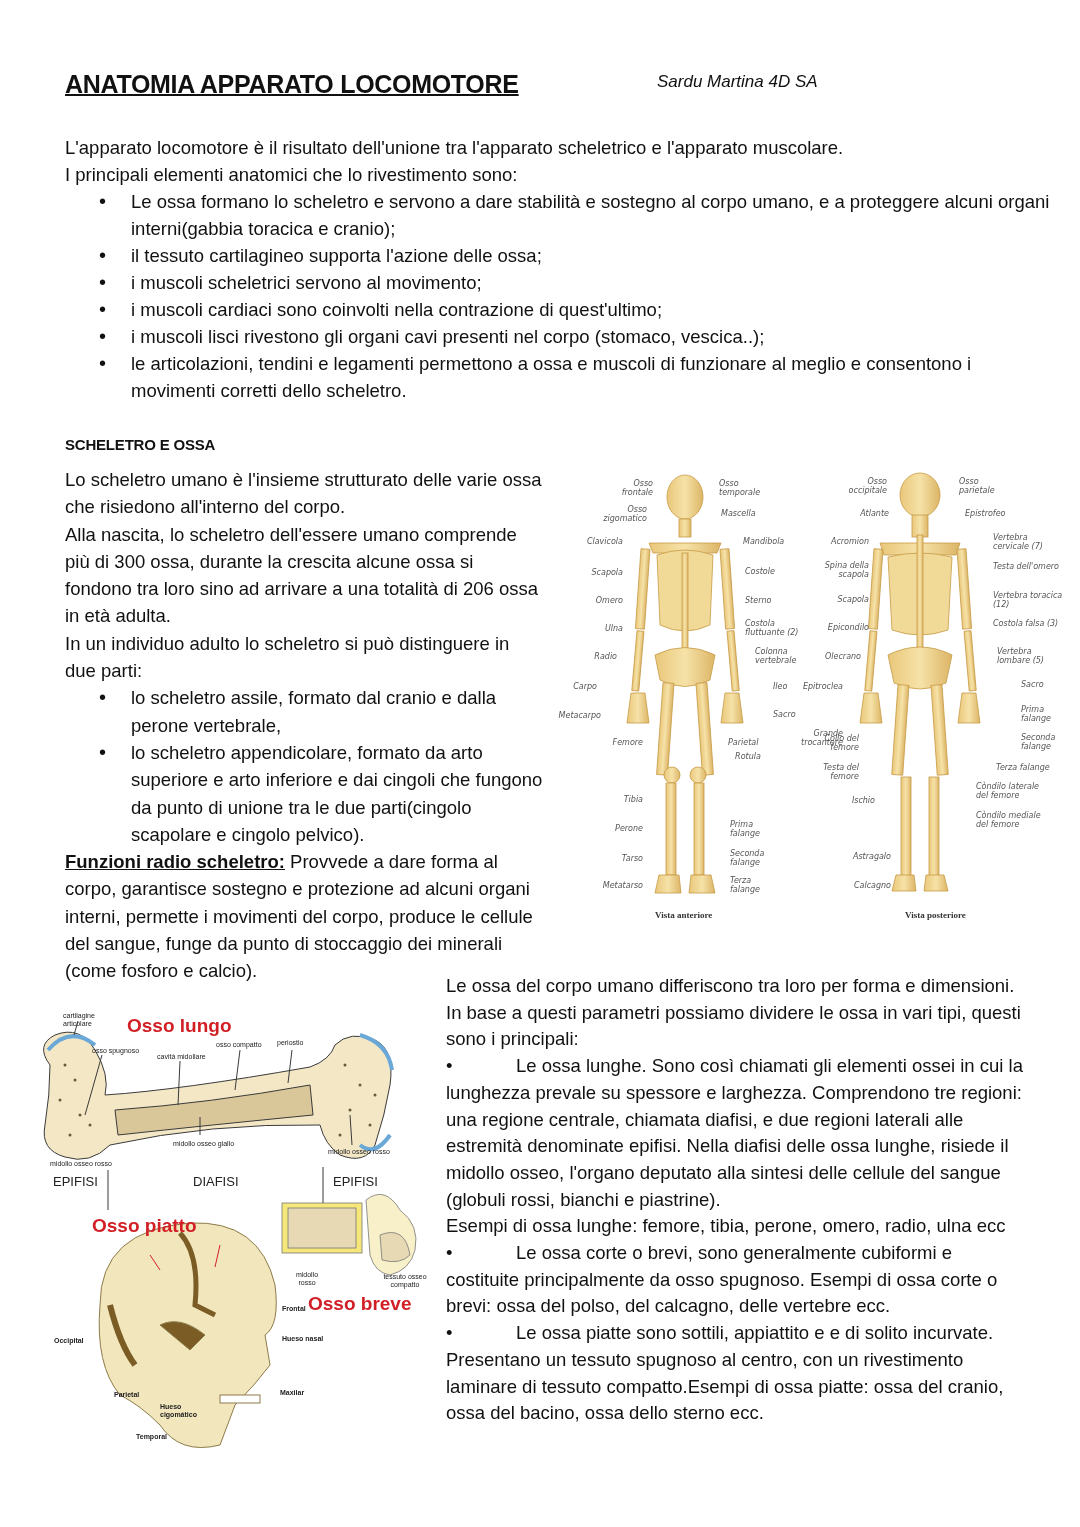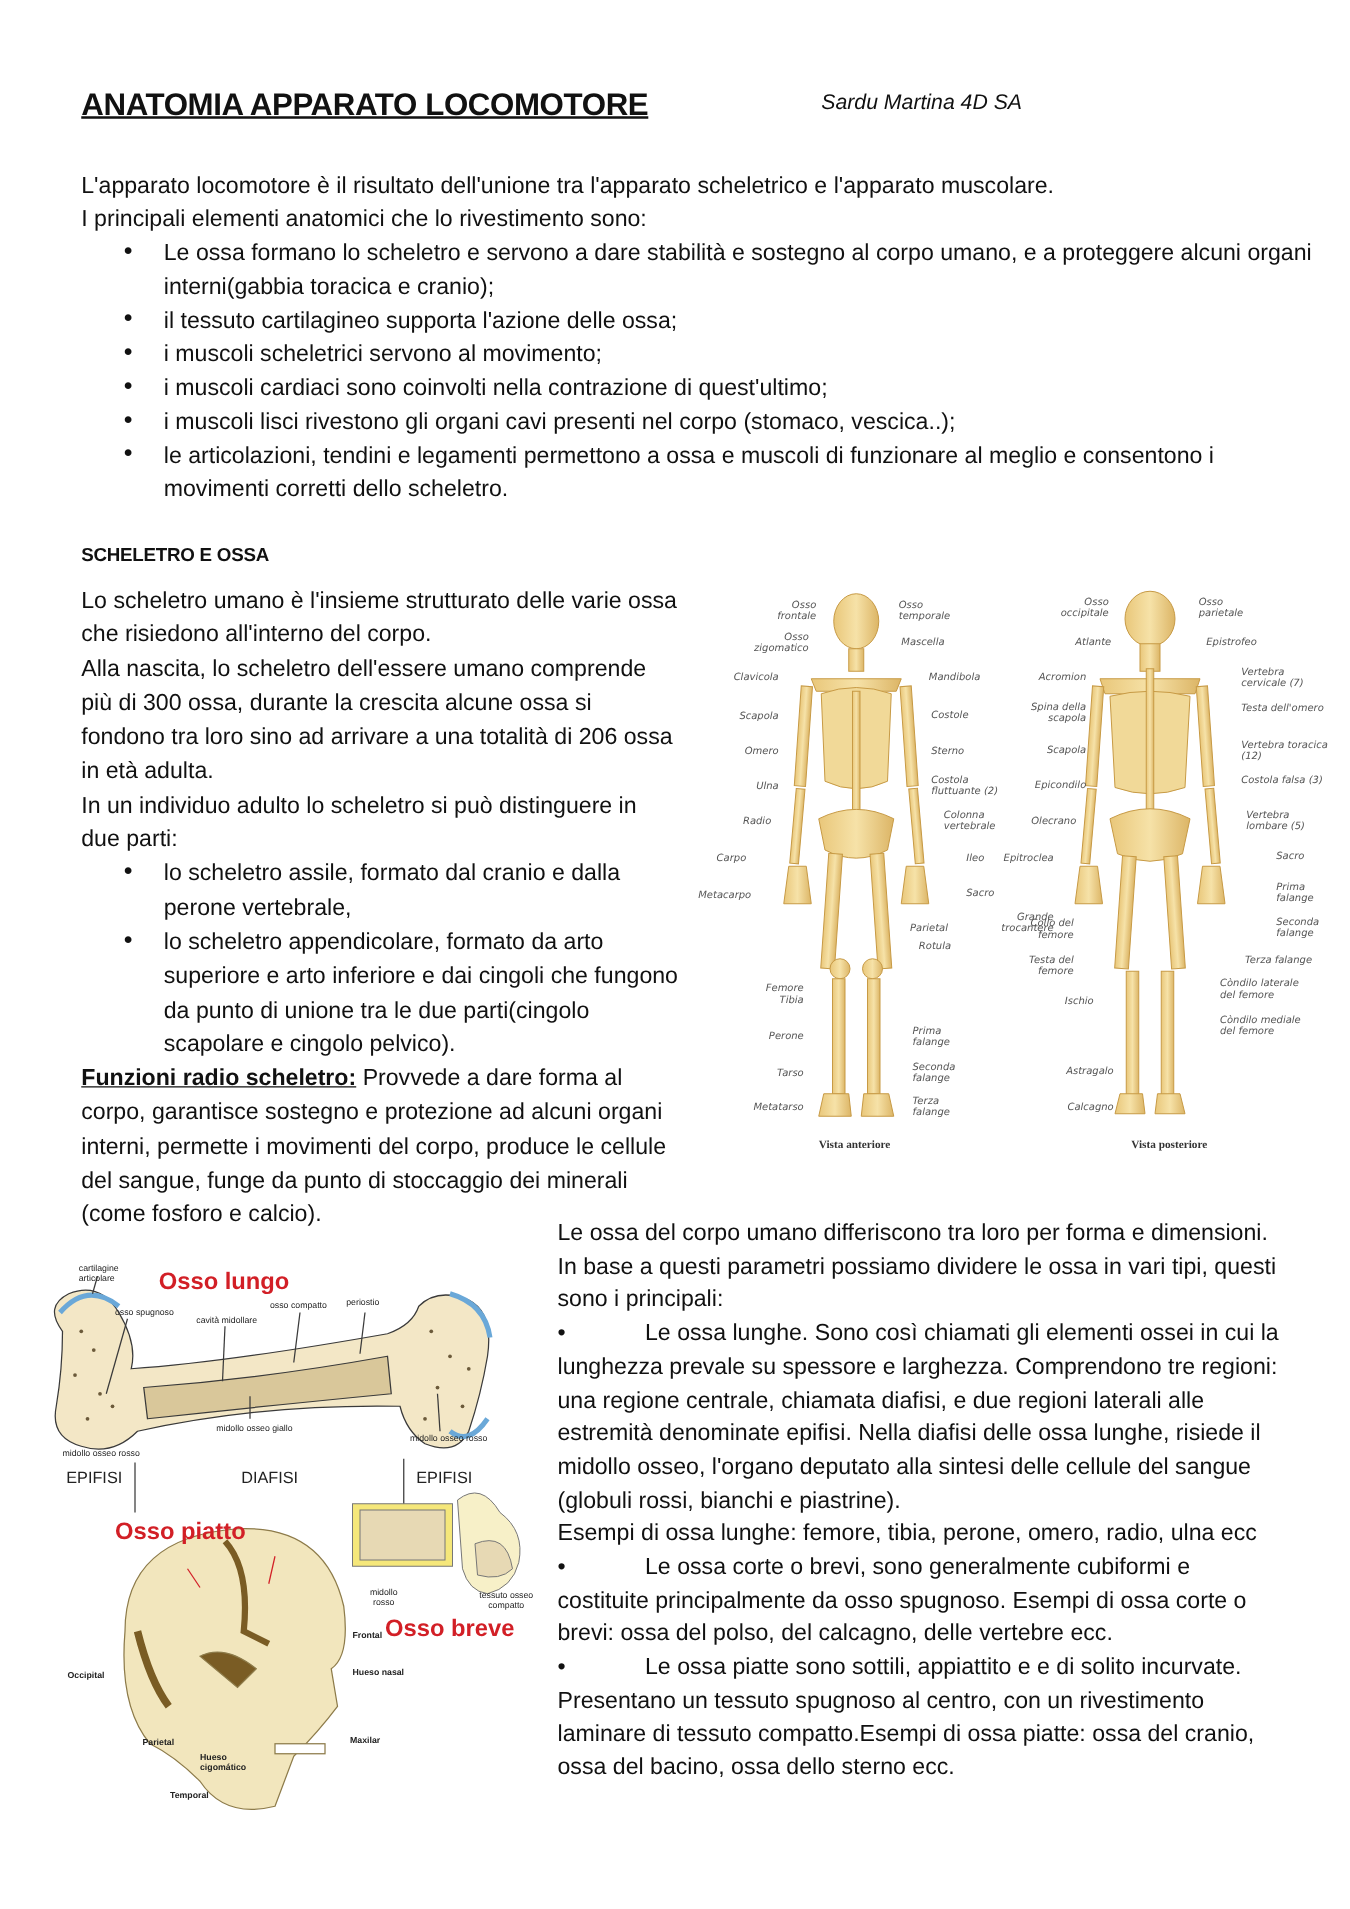--- a/index.html
+++ b/index.html
@@ -121,21 +121,21 @@
   
   <div class="lbl l" style="left:60px;top:14px;width:48px;">Osso frontale</div>
   <div class="lbl l" style="left:54px;top:40px;width:48px;">Osso zigomatico</div>
   <div class="lbl l" style="left:30px;top:72px;width:48px;">Clavicola</div>
   <div class="lbl l" style="left:30px;top:103px;width:48px;">Scapola</div>
   <div class="lbl l" style="left:30px;top:131px;width:48px;">Omero</div>
   <div class="lbl l" style="left:30px;top:159px;width:48px;">Ulna</div>
   <div class="lbl l" style="left:24px;top:187px;width:48px;">Radio</div>
   <div class="lbl l" style="left:4px;top:217px;width:48px;">Carpo</div>
   <div class="lbl l" style="left:4px;top:246px;width:52px;">Metacarpo</div>
-  <div class="lbl l" style="left:50px;top:273px;width:48px;margin-top:48px;">Femore</div>
+  <div class="lbl l" style="left:50px;top:273px;width:48px;">Femore</div>
   <div class="lbl l" style="left:50px;top:330px;width:48px;">Tibia</div>
   <div class="lbl l" style="left:50px;top:359px;width:48px;">Perone</div>
   <div class="lbl l" style="left:50px;top:389px;width:48px;">Tarso</div>
   <div class="lbl l" style="left:46px;top:416px;width:52px;">Metatarso</div>
   
   <div class="lbl r" style="left:174px;top:14px;width:50px;">Osso temporale</div>
   <div class="lbl r" style="left:176px;top:44px;width:50px;">Mascella</div>
   <div class="lbl r" style="left:198px;top:72px;width:50px;">Mandibola</div>
   <div class="lbl r" style="left:200px;top:102px;width:50px;">Costole</div>
   <div class="lbl r" style="left:200px;top:131px;width:50px;">Sterno</div>

